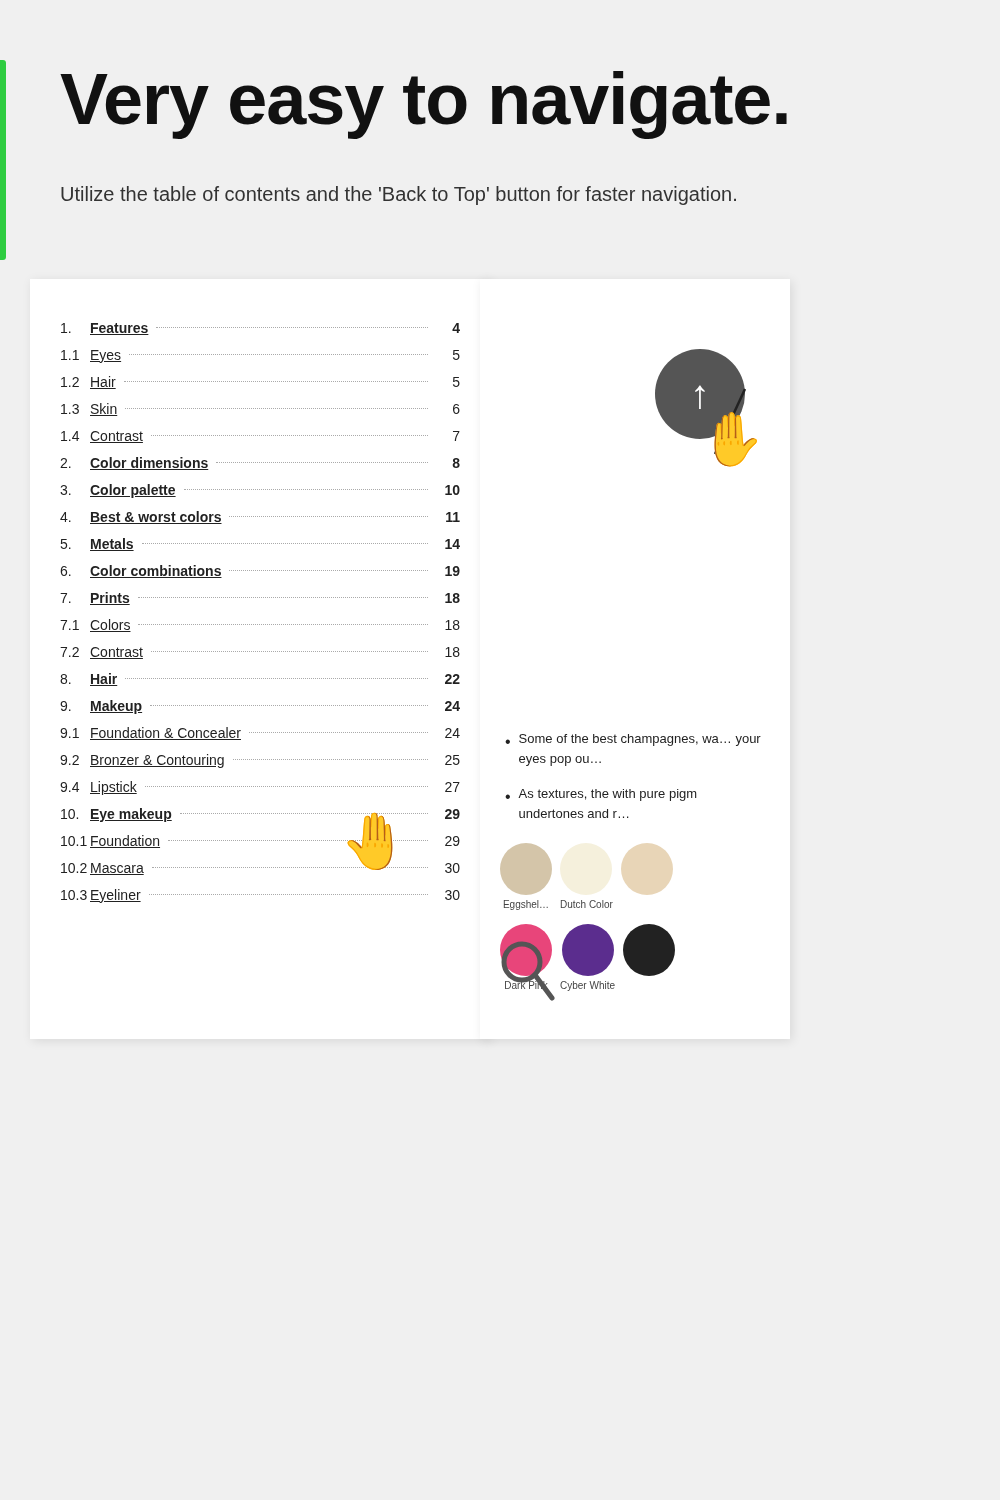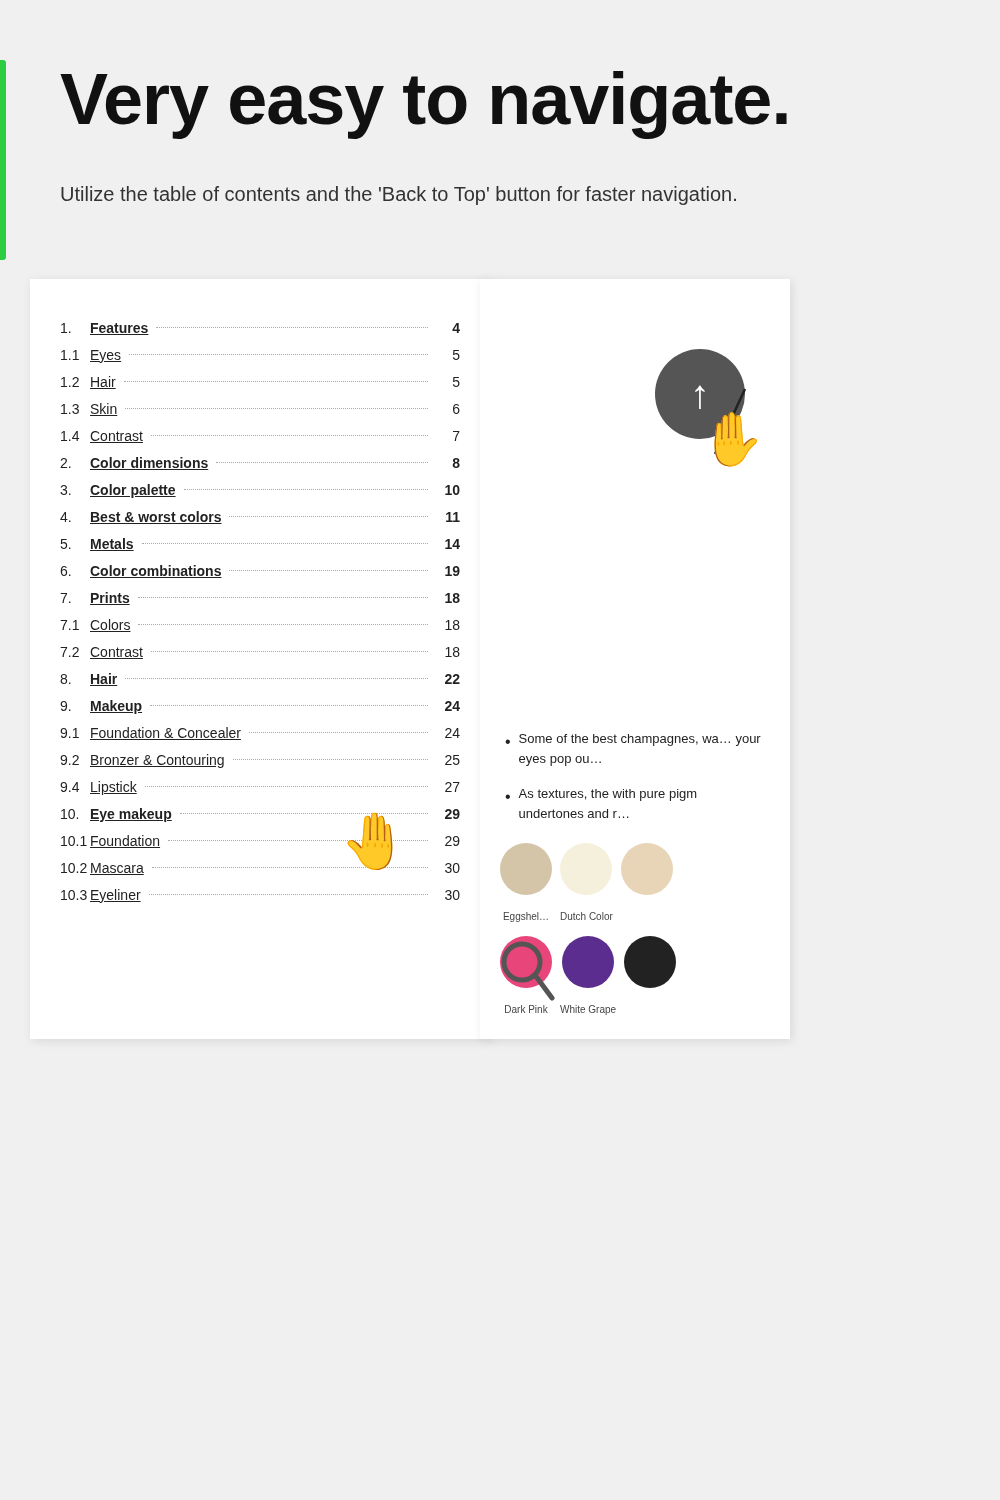--- a/index.html
+++ b/index.html
@@ -133,21 +133,21 @@
       gap: 8px;
       margin-top: 20px;
       flex-wrap: wrap;
       padding: 0 5px;
     }
 
     .swatch-item {
       display: flex;
       flex-direction: column;
       align-items: center;
-      gap: 16px;
+      gap: 4px;
     }
 
     .swatch {
       width: 52px;
       height: 52px;
       border-radius: 50%;
     }
 
     .swatch-label {
       font-size: 10px;
@@ -390,21 +390,21 @@
               <span class="swatch-label"></span>
             </div>
           </div>
           <div style="display: flex; gap: 8px; margin-top: 6px;">
             <div class="swatch-item">
               <div class="swatch" style="background: rgb(232, 69, 122);"></div>
               <span class="swatch-label">Dark Pink</span>
             </div>
             <div class="swatch-item">
               <div class="swatch" style="background: rgb(91, 45, 142);"></div>
-              <span class="swatch-label">White Grape</span>
+              <span class="swatch-label">Cyber White</span>
             </div>
             <div class="swatch-item">
               <div class="swatch" style="background: rgb(34, 34, 34);"></div>
               <span class="swatch-label"></span>
             </div>
           </div>
         </div>
 
       <div style="position:absolute; bottom:30px; left:20px;">
         <svg width="55" height="65" viewBox="0 0 55 65">

